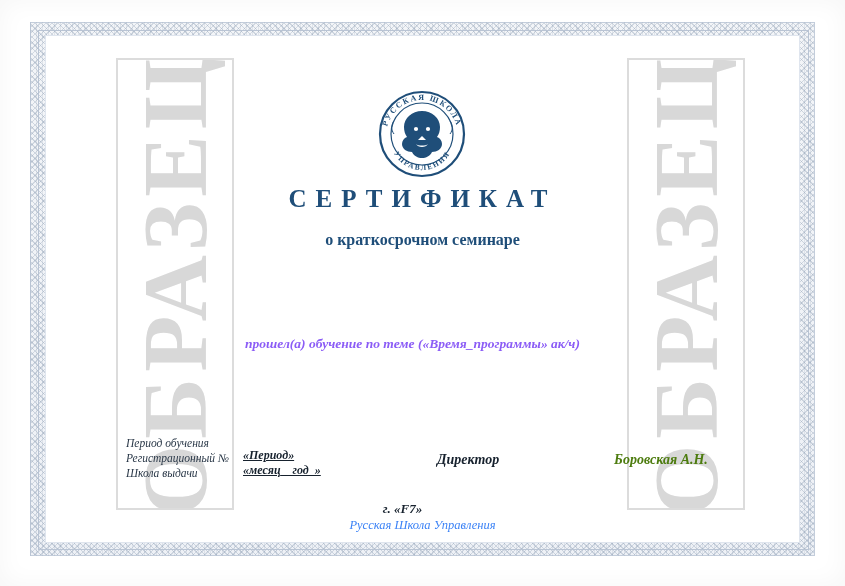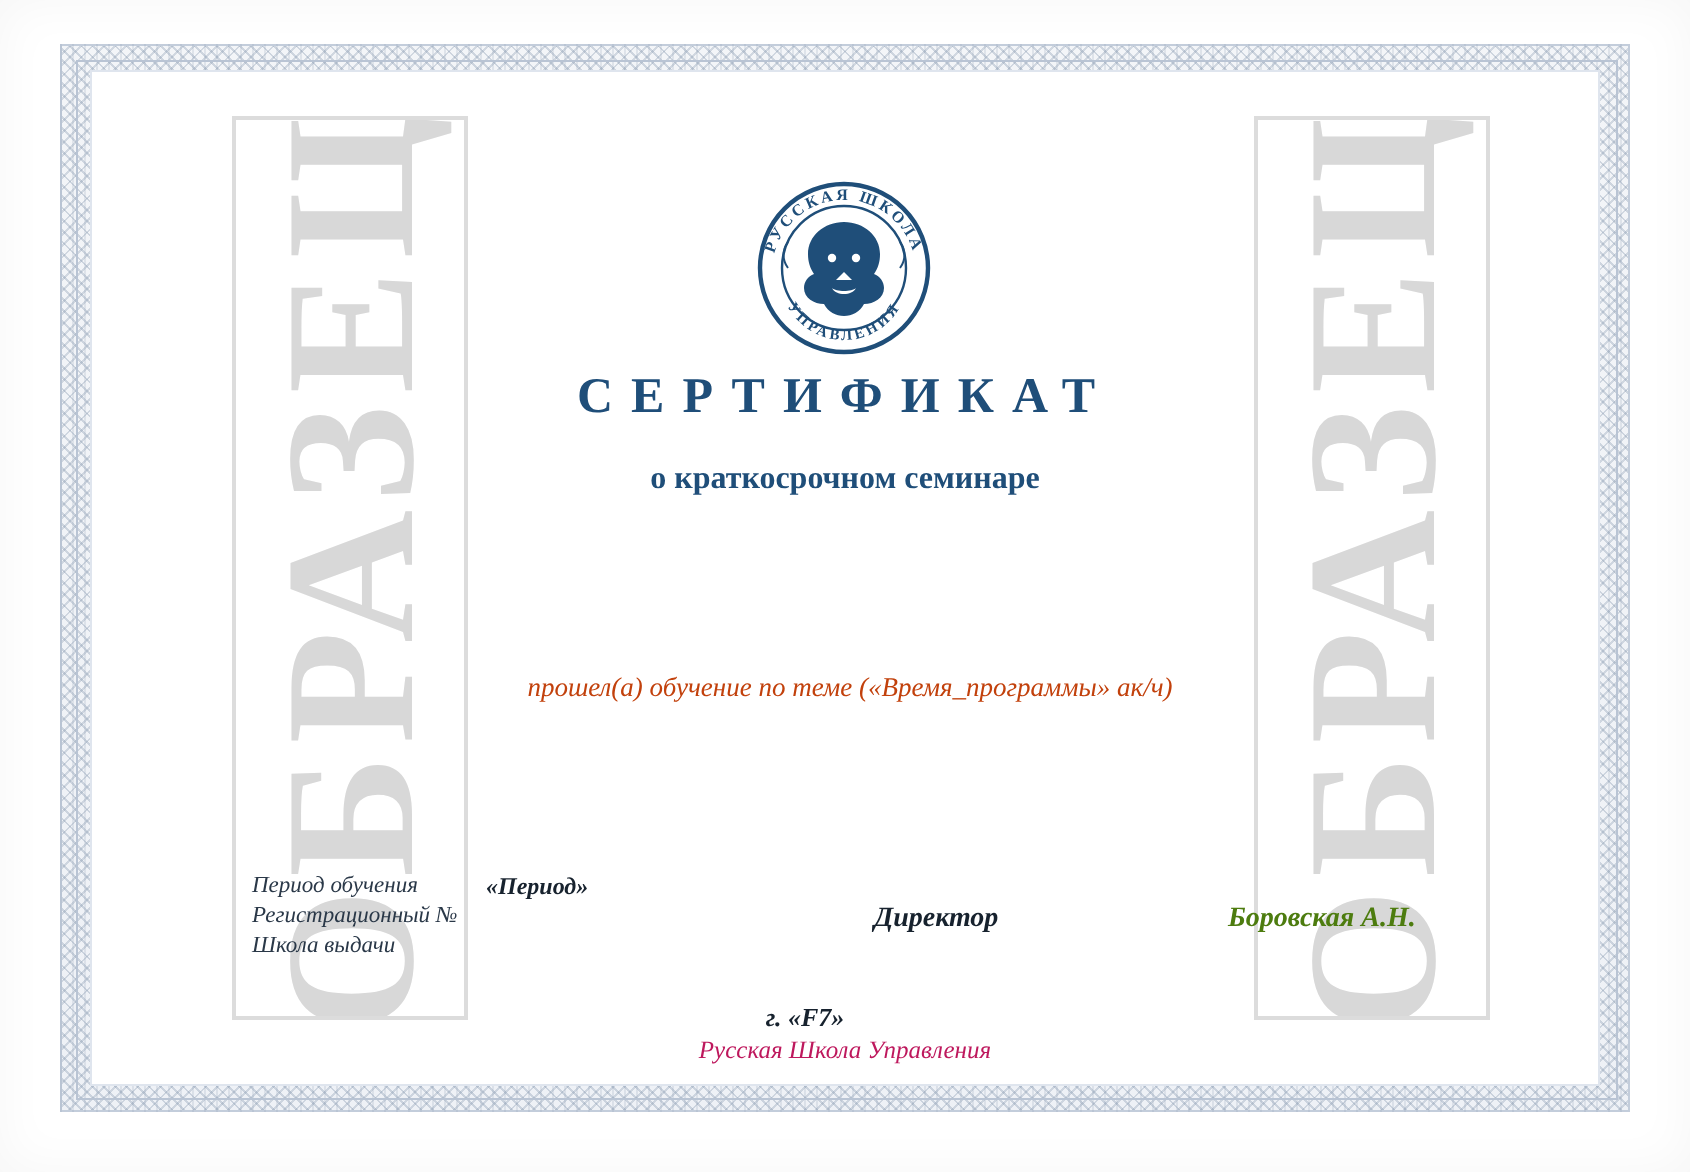--- a/index.html
+++ b/index.html
@@ -140,48 +140,48 @@
   }
 
   
   .body-line {
     position: absolute;
     left: 245px;
     top: 336px;
     width: 360px;
     font-family: "Liberation Serif", serif;
     font-style: italic;
-    font-weight: normal;
+    font-weight: bold;
     font-size: 13.5px;
-    color: #c2410c;
+    color: #8b5cf6;
     white-space: nowrap;
-    text-align: center;
   }
 
   
   .labels-block {
     position: absolute;
     left: 126px;
     top: 436px;
     font-family: "Liberation Serif", serif;
     font-style: italic;
     font-size: 11.5px;
     color: #2a3848;
     line-height: 15px;
   }
   .values-block {
     position: absolute;
     left: 243px;
-    top: 436px;
+    top: 448px;
     font-family: "Liberation Serif", serif;
     font-style: italic;
     font-weight: bold;
     font-size: 12px;
     color: #17222e;
     line-height: 15px;
+    text-decoration: underline;
   }
   .signer-role {
     position: absolute;
     left: 437px;
     top: 452px;
     font-family: "Liberation Serif", serif;
     font-style: italic;
     font-weight: bold;
     font-size: 14px;
     color: #17222e;
@@ -212,21 +212,21 @@
   }
   .org-line {
     position: absolute;
     left: 0;
     top: 518px;
     width: 845px;
     text-align: center;
     font-family: "Liberation Serif", serif;
     font-style: italic;
     font-size: 12.5px;
-    color: #be185d;
+    color: #3b82f6;
   }
 
   
   .page-shadow {
     position: absolute;
     left: 0; top: 0; right: 0; bottom: 0;
     box-shadow: inset 0 0 26px rgba(0,0,0,0.04);
     pointer-events: none;
   }
 </style>
@@ -282,20 +282,21 @@
 
   <div class="body-line">прошел(а) обучение по теме («Время_программы» ак/ч)</div>
 
   <div class="labels-block">
     <div>Период обучения</div>
     <div>Регистрационный №</div>
     <div>Школа выдачи</div>
   </div>
   <div class="values-block">
     <div>«Период»</div>
+    <div>«месяц__год_»</div>
   </div>
 
   <div class="signer-role">Директор</div>
   <div class="signer-name">Боровская А.Н.</div>
 
   <div class="city-line">г. «F7»</div>
   <div class="org-line">Русская Школа Управления</div>
 
   <div class="page-shadow"></div>
 </div>

